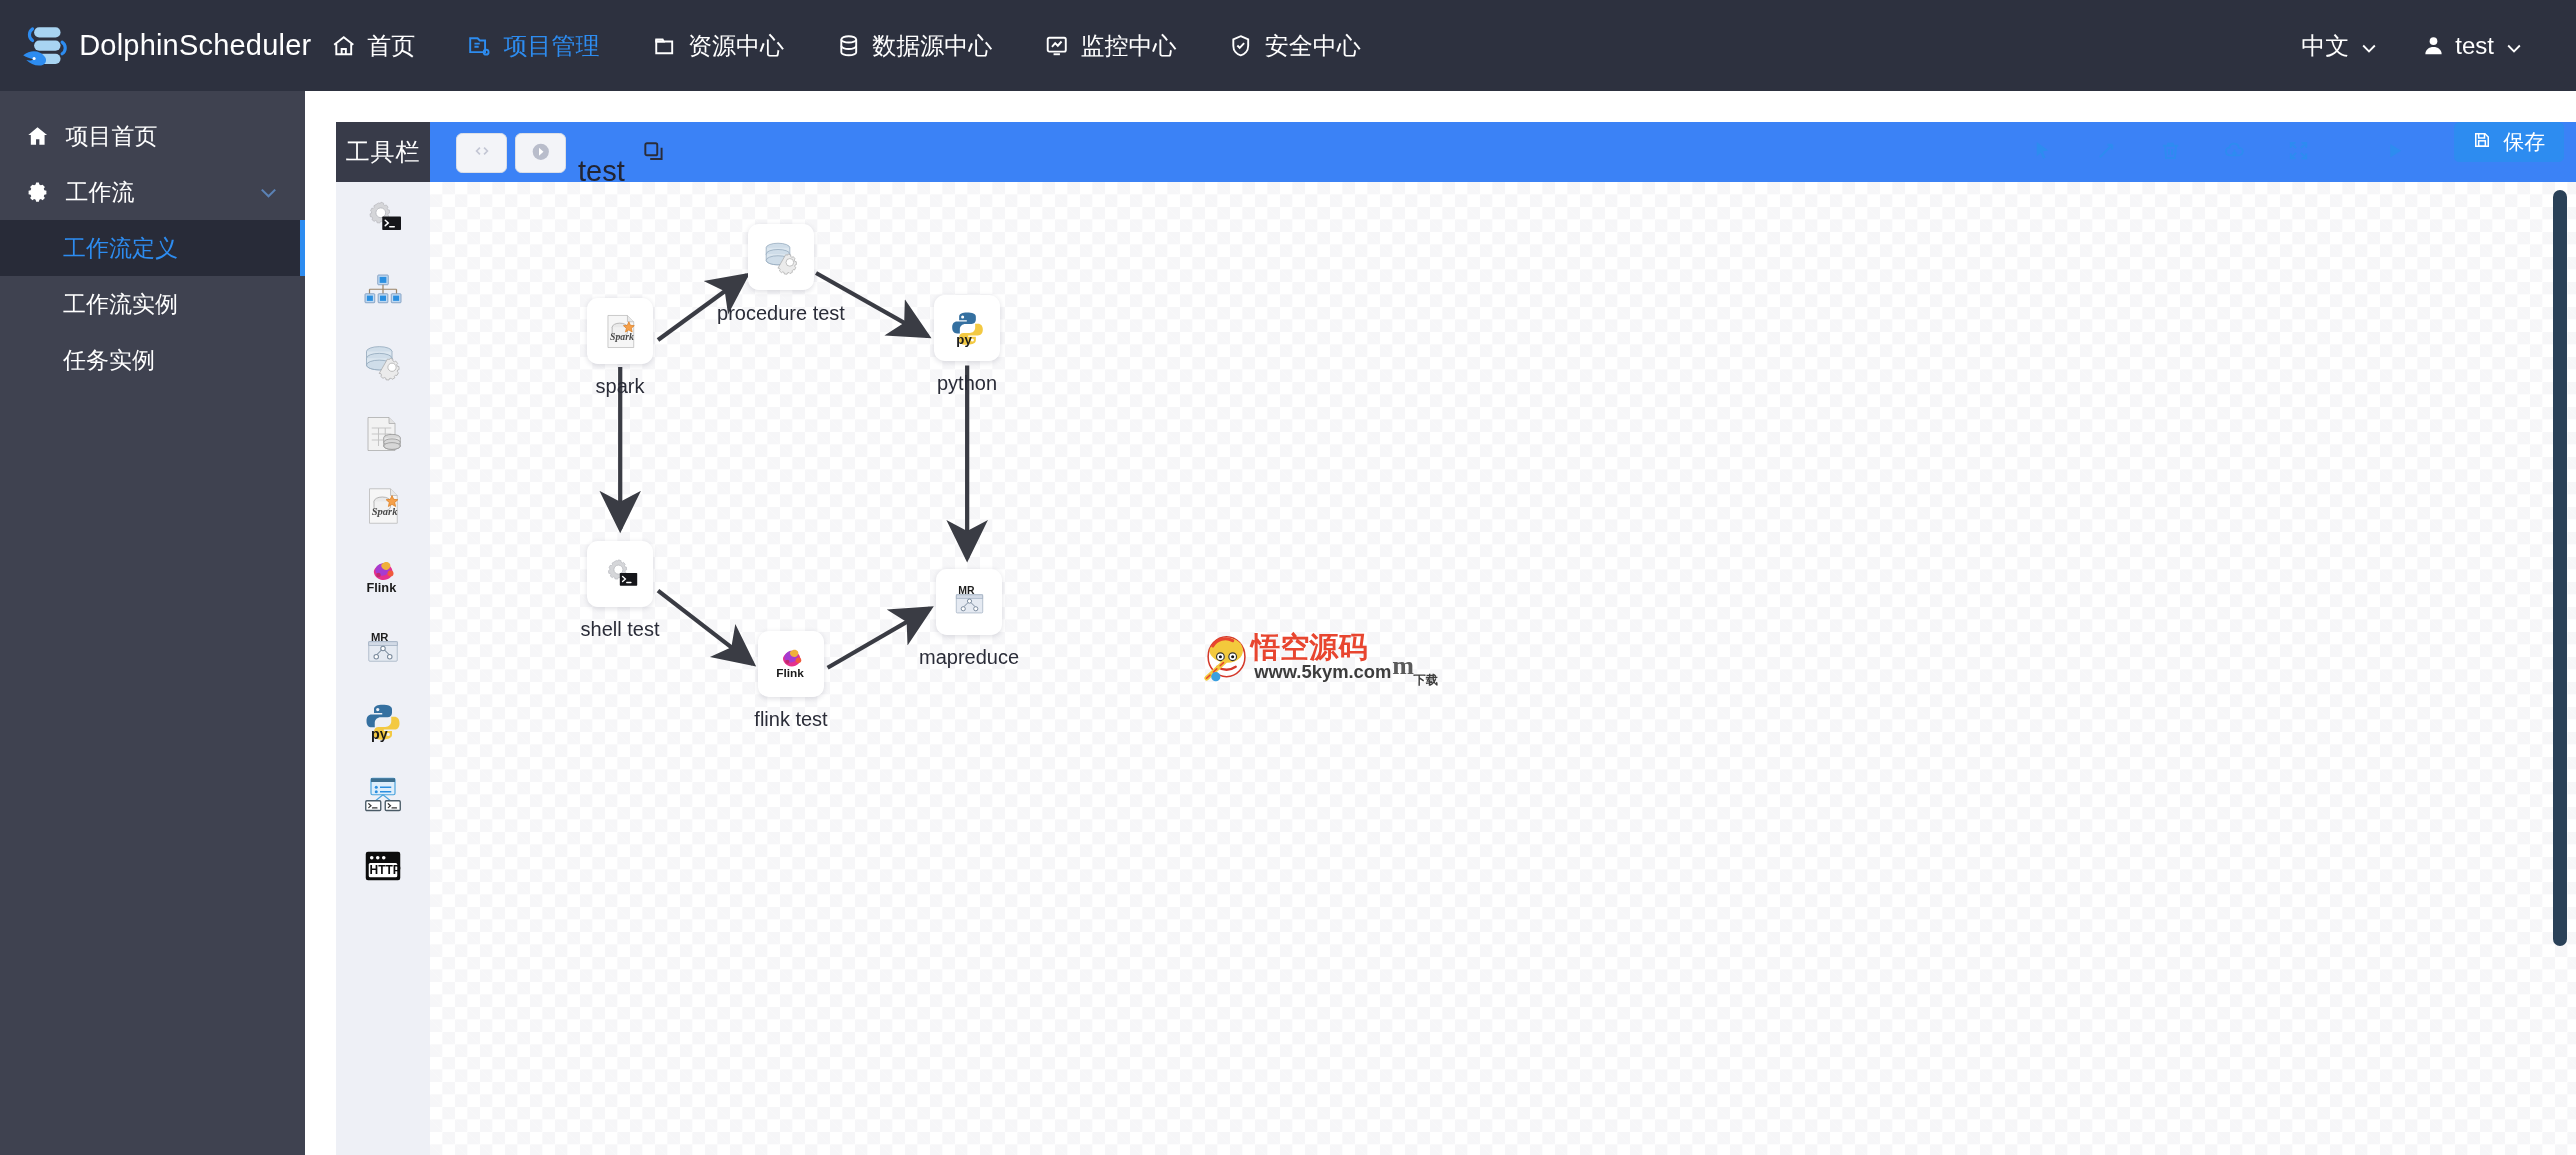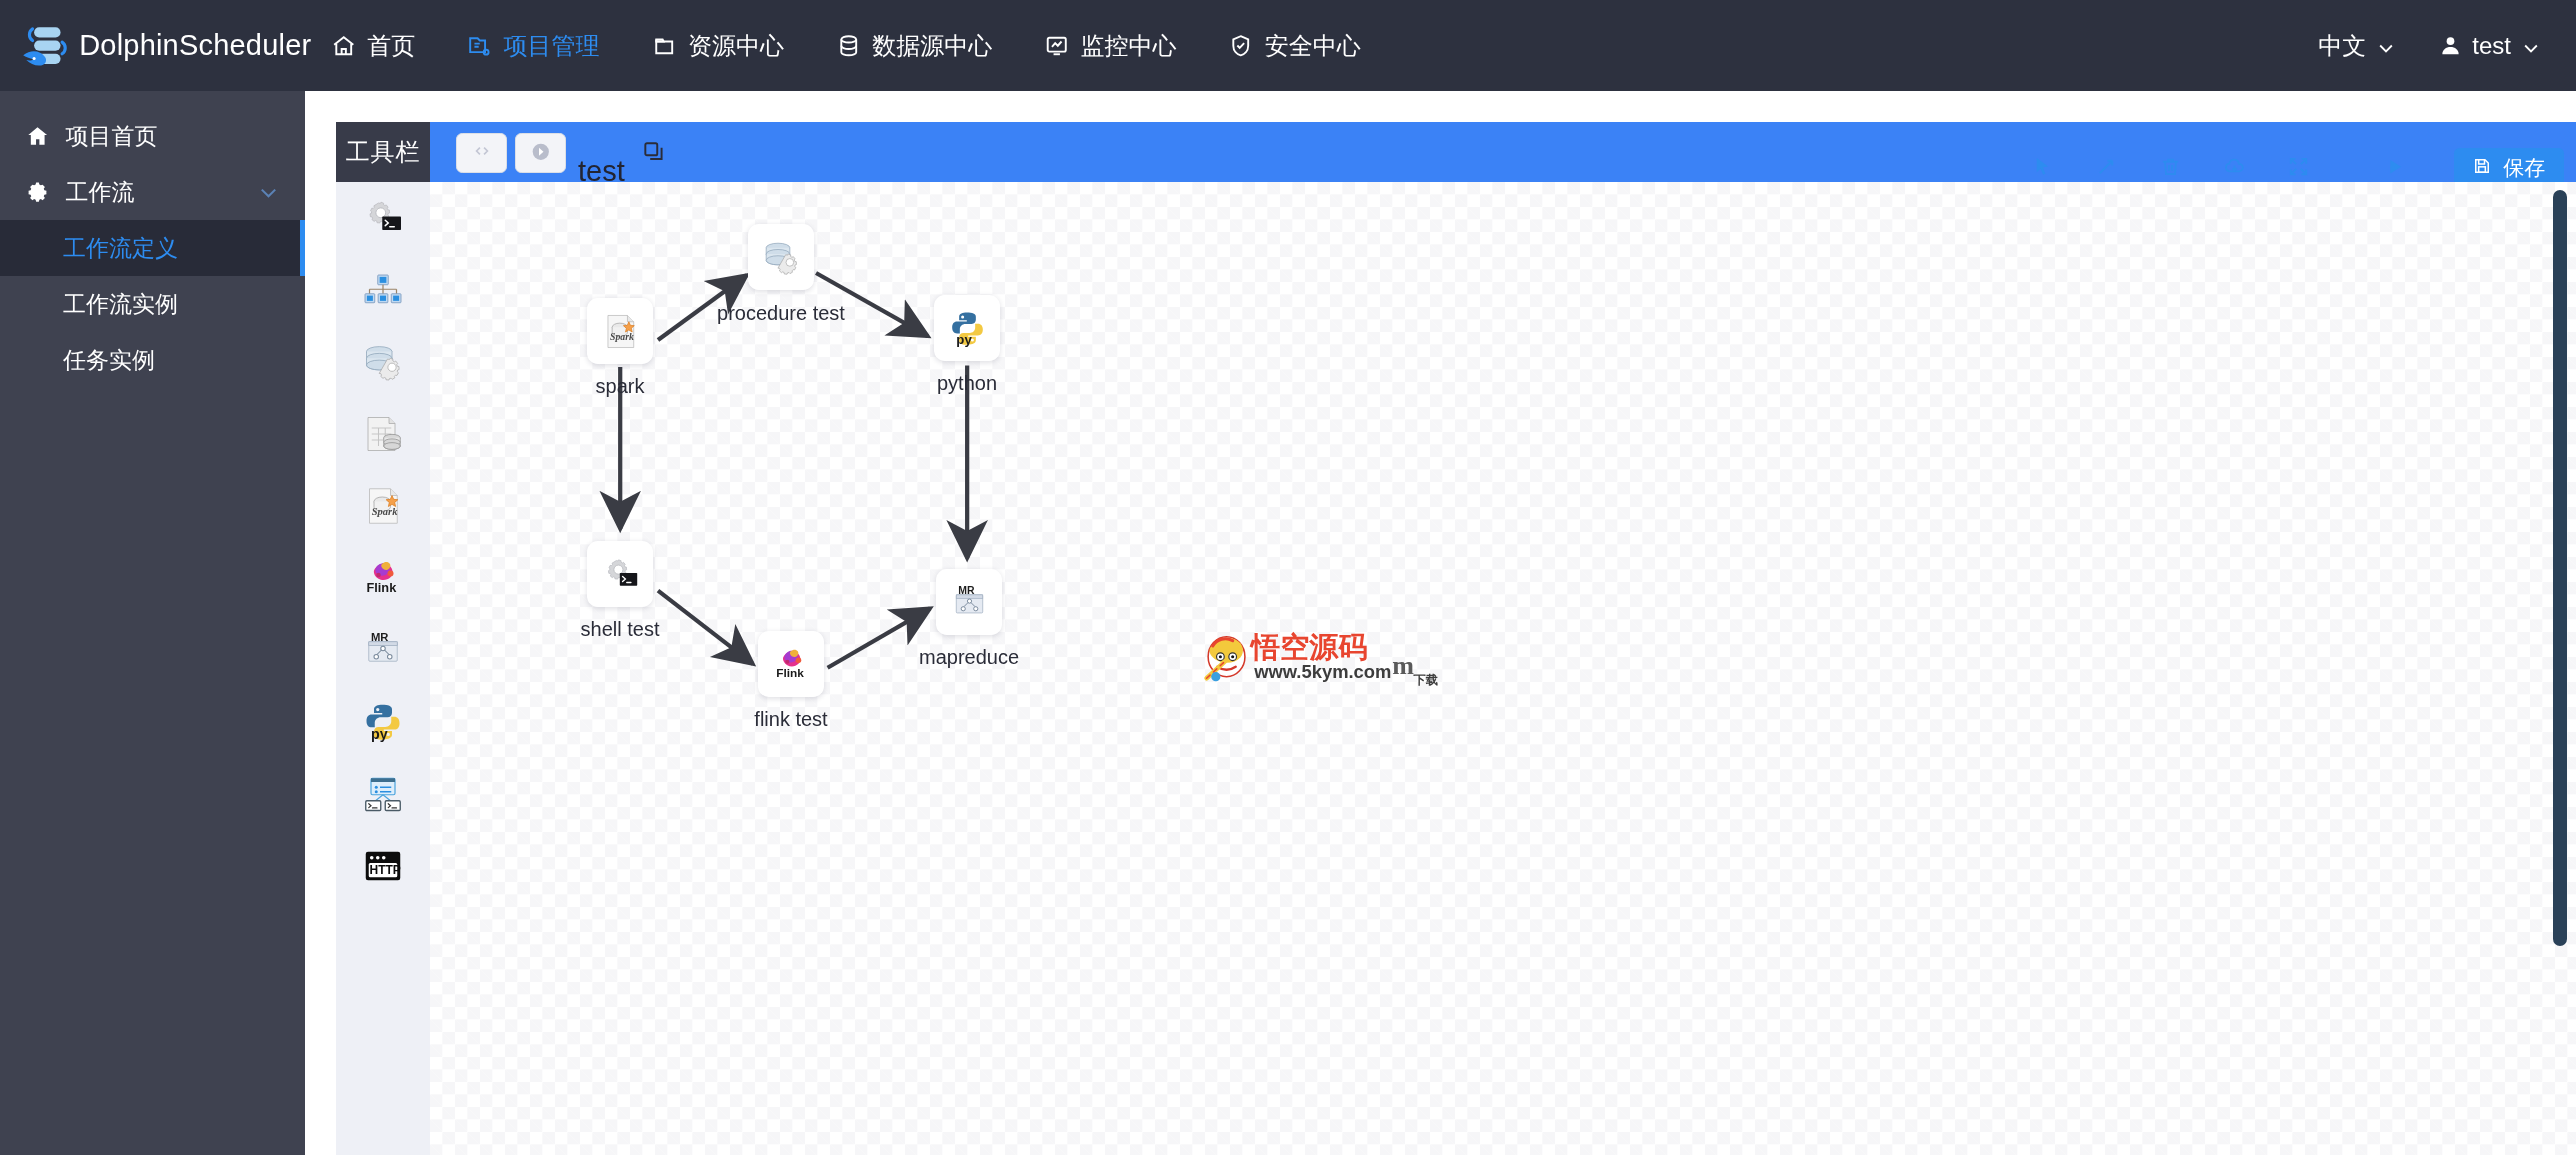--- a/index.html
+++ b/index.html
@@ -27,21 +27,21 @@
   .nav-item {
     display: flex; align-items: center; gap: 10.8px;
     height: 80px; padding: 0 26px;
     color: #ffffff; font-size: 24px; white-space: nowrap;
     cursor: pointer;
   }
   .nav-item.active { color: #2d8cf0; }
   .nav-item .nav-ico { width: 25.5px; height: 25.5px; display: block; }
   #header-right {
     margin-left: auto; display: flex; align-items: center;
-    height: 91px; padding-right: 35px; gap: 43px;
+    height: 91px; padding-right: 52px; gap: 43px;
   }
   .hdr-drop {
     display: flex; align-items: center; gap: 10px;
     color: #ffffff; font-size: 24px; cursor: pointer; white-space: nowrap;
   }
   .chev-dn { width: 20px; height: 20px; display: block; }
   .user-ico { width: 23px; height: 23px; display: block; }
 
   
   #sidebar {
@@ -102,22 +102,22 @@
   }
   #tb-code { left: 120px; }
   #tb-run  { left: 179px; }
   #doc-name {
     position: absolute; left: 242px; top: 17px;
     font-size: 29px; color: #222431; white-space: nowrap; margin-top: 16px;
   }
   #copy-icon { position: absolute; left: 305px; top: 17px; width: 26px; height: 26px; cursor: pointer; }
 
   #tb-right {
-    position: absolute; right: 12.3px; top: 16px;
-    height: 60px; display: flex; align-items: center; gap: 12px;
+    position: absolute; right: 12.3px; top: 0;
+    height: 60px; display: flex; align-items: flex-start; gap: 12px;
   }
   .tb-ico-btn {
     width: 52px; height: 60px;
     display: flex; align-items: center; justify-content: center;
     cursor: pointer;
   }
   #save-btn {
     margin-left: 21.6px;
     height: 40px; padding: 0 18.5px;
     background: #2d8cf0; border-radius: 5.4px; border: none;

